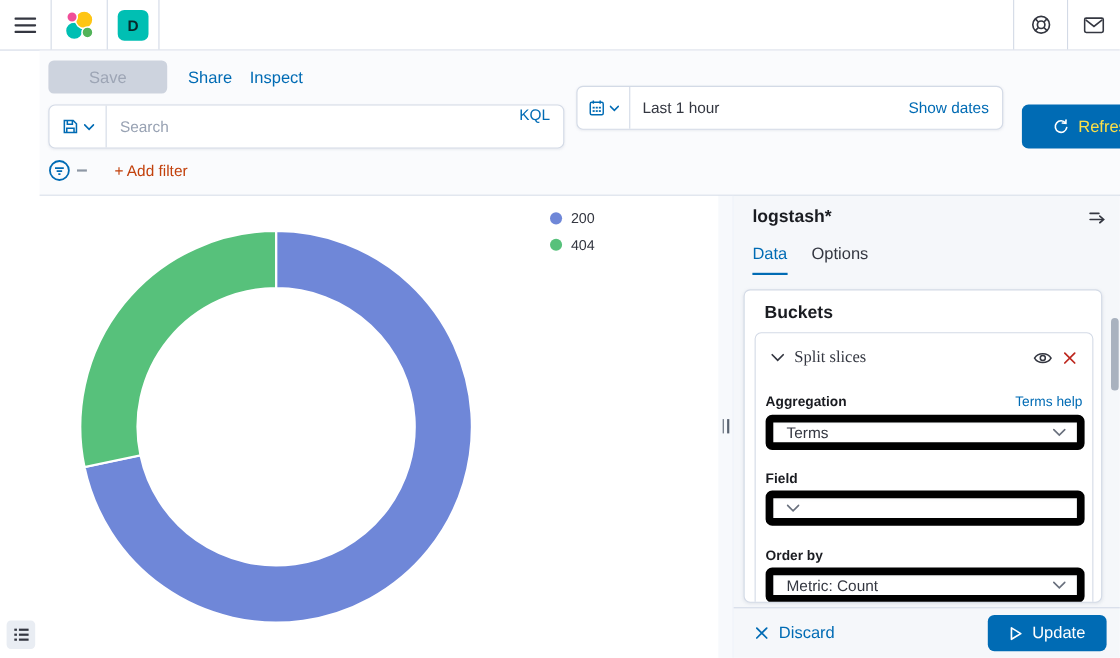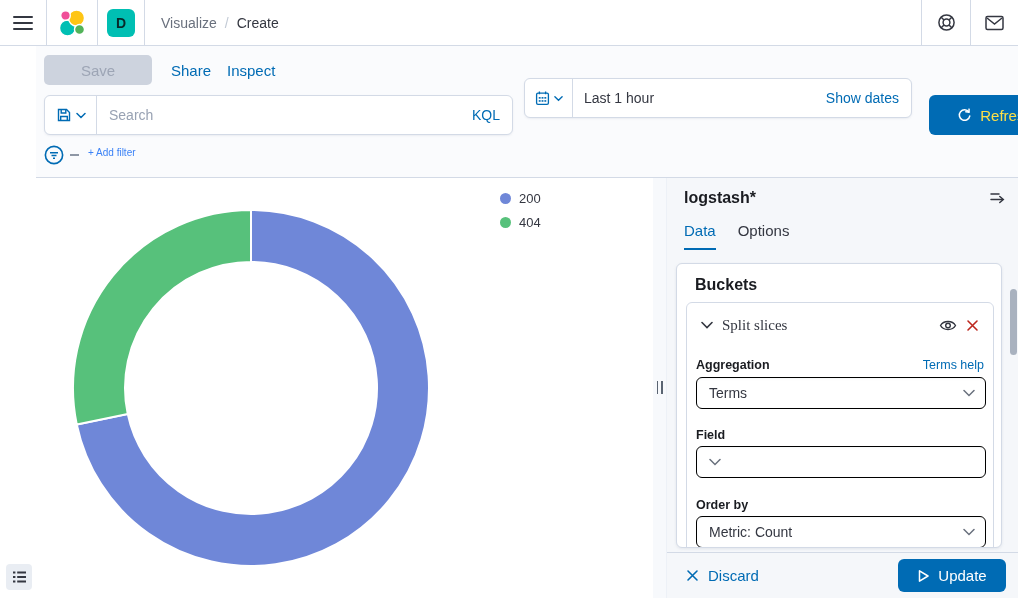--- a/index.html
+++ b/index.html
@@ -21,21 +21,21 @@
   .hh-spacer { flex:1; }
 
   .subheader { position:absolute; top:46px; left:0; width:1018px; height:132px;
     background:#FAFBFD; border-bottom:1px solid #D3DAE6;margin-left:36px; }
   .save-btn { position:absolute; left:8px; top:9px; width:108px; height:30px; border:none;
     background:#CDD3DE; color:#9DA5B5; font-size:15px; border-radius:5px;
     font-family:inherit; }
   .tb-link { position:absolute; top:16px; font-size:15px; color:#006BB4; cursor:pointer; }
 
   .search-group { position:absolute; left:8px; top:49px; width:469px; height:40px; background:#fff;
-    border:1px solid #D3DAE6; border-radius:6px; display:flex; align-items:center;
+    border:1px solid #D3DAE6; border-radius:6px; display:flex; 
     box-shadow:0 1px 2px rgba(152,162,179,.15); }
   .seg { display:flex; align-items:center; justify-content:center; gap:4px; height:100%;
     border-right:1px solid #D3DAE6; cursor:pointer; }
   .seg.save-q { width:52px; }
   .seg.date-pick { width:48px; }
   .search-input { flex:1; border:none; outline:none; font-size:14px; padding:0 10px 0 12px;
     color:#343741; background:transparent; font-family:inherit; }
   .search-input::placeholder { color:#98A2B3; }
   .kql { font-size:14px; color:#006BB4; padding-right:12px; cursor:pointer; }
 
@@ -44,21 +44,21 @@
     box-shadow:0 1px 2px rgba(152,162,179,.15); }
   .date-value { font-size:14px; color:#343741; padding-left:11px; flex:1; cursor:pointer; }
   .show-dates { font-size:14px; color:#006BB4; padding-right:12px; cursor:pointer; }
 
   .refresh-btn { position:absolute; left:893px; top:49px; width:132px; height:40px;
     background:#006BB4; border:none; border-radius:6px; color:#fde047; font-size:15px;
     display:flex; align-items:center; justify-content:center; gap:8px; font-family:inherit; cursor:pointer; }
 
   .filter-icon-btn { position:absolute; left:8px; top:99px; width:20px; height:20px; cursor:pointer; }
   .filter-dash { position:absolute; left:34px; top:108px; width:9px; height:2px; background:#8e97a5; }
-  .add-filter { position:absolute; left:52px; top:101px; font-size:10px; color:#3b82f6; cursor:pointer; }
+  .add-filter { position:absolute; left:68px; top:101px; font-size:14px; color:#c2410c; cursor:pointer; }
 
   
   .content { position:absolute; top:178px; left:0; width:1018px; height:420px; }
   .vis-area { position:absolute; left:0; top:0; width:653px; height:420px; background:#fff; }
   .legend { position:absolute; left:500px; top:13px; display:flex; flex-direction:column; gap:9px; }
   .legend-item { display:flex; align-items:center; gap:8px; cursor:pointer; }
   .legend-dot { width:11px; height:11px; border-radius:50%; }
   .legend-label { font-size:13px; color:#343741; }
   .legend-toggle { position:absolute; left:6px; top:386px; width:26px; height:26px;
     background:#E9EDF3; border:none; border-radius:4px; display:flex; align-items:center;
@@ -82,21 +82,21 @@
   .card-heading { position:absolute; left:18px; top:12px; font-size:16px; font-weight:700; color:#1A1C21; }
   .inner-box { position:absolute; left:9px; top:38px; width:308px; height:330px;
     border:1px solid #D3DAE6; border-radius:6px; }
   .split-row { position:absolute; left:0; top:0; width:100%; height:44px; display:flex;
     align-items:center; padding:0 14px; gap:9px; cursor:pointer; }
   .split-label { font-size:15px; color:#343741; flex:1;font-family:Liberation Serif, serif; }
   .icon-btn { background:none; border:none; padding:0; cursor:pointer; display:flex; align-items:center; }
   .fld-label { position:absolute; left:9px; font-size:12.5px; font-weight:700; color:#1A1C21; }
   .fld-help { position:absolute; right:9px; font-size:12.5px; color:#006BB4; cursor:pointer; }
   .select { position:absolute; left:9px; width:290px; height:32px; background:#fff;
-    border:1px solid #000000; border-radius:6px; display:flex; align-items:center;
+    border:7px solid #000000; border-radius:6px; display:flex; align-items:center;
     padding:0 10px 0 12px; cursor:pointer; box-shadow:inset 0 1px 2px rgba(152,162,179,.1); }
   .select-value { font-size:14px; color:#343741; flex:1; }
 
   .scroll-thumb { position:absolute; right:1px; top:111px; width:7px; height:66px;
     background:#A9B2BF; border-radius:4px; cursor:pointer; }
 
   .panel-footer { position:absolute; left:667px; top:374px; width:351px; height:46px;
     background:#F5F7FA; border-top:1px solid #D3DAE6; display:flex; align-items:center; }
   .discard { display:flex; align-items:center; gap:9px; margin-left:19px; color:#006BB4;
     font-size:15px; cursor:pointer; background:none; border:none; font-family:inherit; }
@@ -124,25 +124,20 @@
       <circle cx="18.5" cy="9" r="8" fill="#FEC514" stroke="#fff" stroke-width="1.4"></circle>
       <circle cx="7.5" cy="6.5" r="4.8" fill="#F04E98" stroke="#fff" stroke-width="1.4"></circle>
       <circle cx="21.5" cy="20.5" r="5" fill="#52B359" stroke="#fff" stroke-width="1.4"></circle>
     </svg>
   </div>
   <div class="hdiv"></div>
   <div class="hh-btn">
     <div class="space-badge">D</div>
   </div>
   <div class="hdiv"></div>
-  <nav class="breadcrumb">
-    <span class="crumb-link">Visualize</span>
-    <span class="crumb-sep">/</span>
-    <span class="crumb-current">Create</span>
-  </nav>
   <div class="hh-spacer"></div>
   <div class="hdiv"></div>
   <div class="hh-btn" style="width:48px">
     <svg width="19" height="19" viewBox="0 0 19 19" fill="none" stroke="#343741" stroke-width="1.5">
       <circle cx="9.5" cy="9.5" r="7.6"></circle>
         <circle cx="9.5" cy="9.5" r="3.4"></circle>
       <path d="M4.2 4.2 L7 7 M14.8 4.2 L12 7 M4.2 14.8 L7 12 M14.8 14.8 L12 12"></path>
     </svg>
   </div>
   <div class="hdiv"></div>

